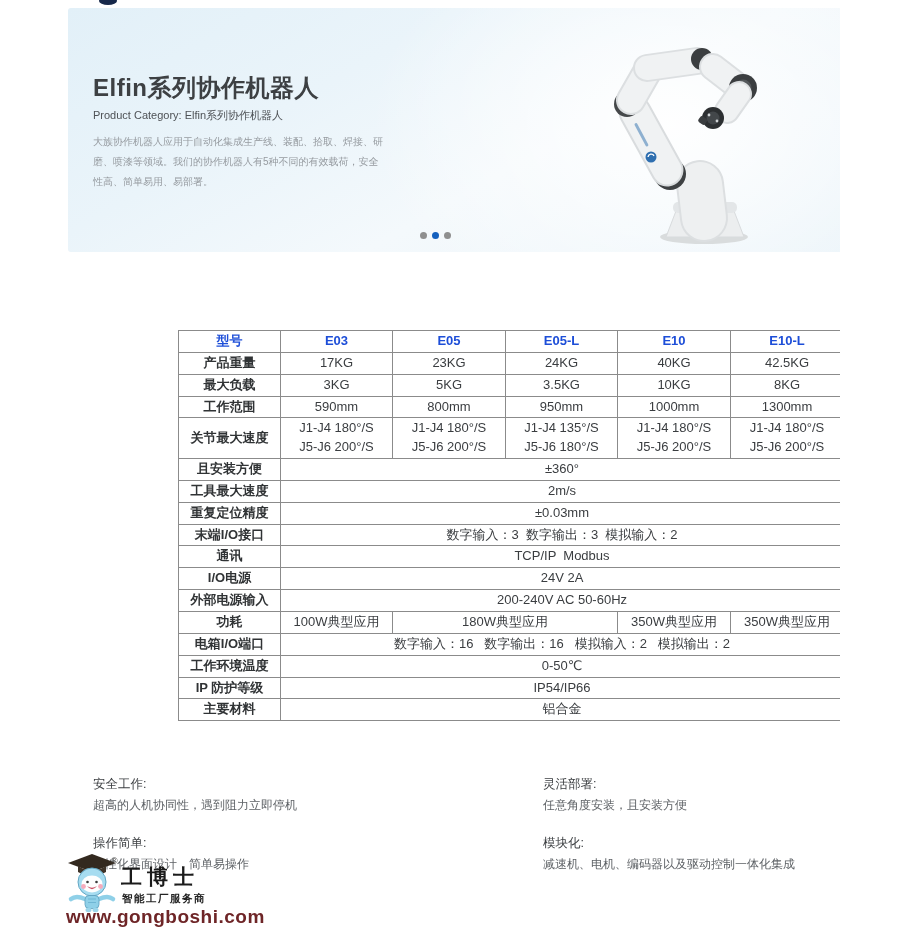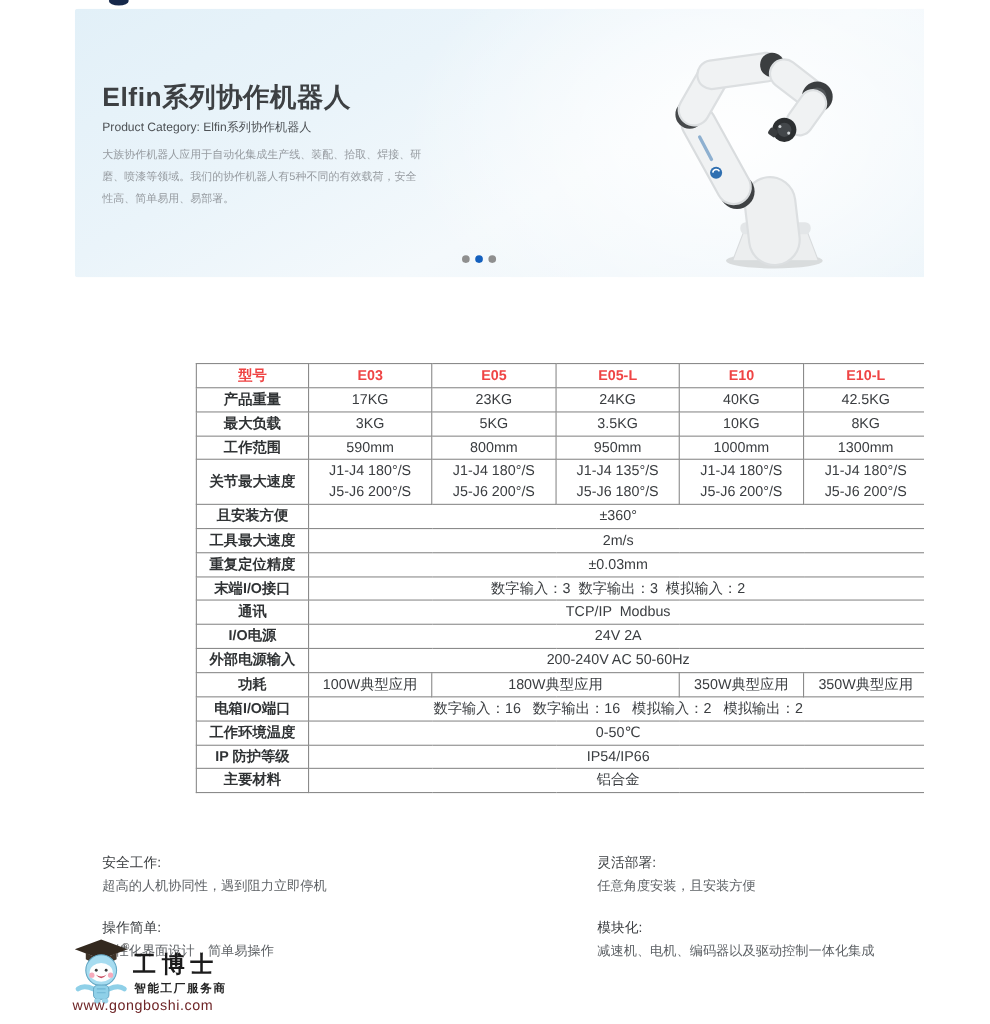--- a/index.html
+++ b/index.html
@@ -30,38 +30,38 @@
   
   .section-title { position:absolute; top:283px; left:0; width:100%; text-align:center;
     font-size:21px; font-weight:700; color:#101010; letter-spacing:2px; }
 
   
   table.spec { position:absolute; left:118px; top:330px; width:665px; border-collapse:collapse;
     table-layout:fixed; font-size:13px; color:#3a3d40; }
   table.spec td { border:1px solid #8b8b8b; text-align:center; height:21px; padding:1px 2px;
     white-space:pre-wrap; line-height:1.45; }
   table.spec td.lbl { font-weight:700; color:#303335; }
-  table.spec tr.hdr td { font-weight:700; color:#ef4444; }
+  table.spec tr.hdr td { font-weight:700; color:#1d4ed8; }
 
   
   .fcol { position:absolute; top:776px; width:430px; }
   .fcol.left { left:33px; }
   .fcol.right { left:483px; }
   .f-head { font-size:12.5px; font-weight:400; color:#3b3e41; margin-bottom:4px; }
   .f-text { font-size:12px; color:#5e6266; margin-bottom:21px; }
 
   
   .watermark { position:absolute; left:4px; top:843px; width:160px; height:88px; }
   .mascot { position:absolute; left:2px; top:8px; width:54px; height:62px; }
   .wm-reg { position:absolute; left:47px; top:13px; font-size:9px; color:#444; }
   .wm-brand { position:absolute; left:57px; top:20px; font-family:"DejaVu Serif",serif;
     font-size:21px; font-weight:700; color:#1b1b1b; letter-spacing:5px; }
   .wm-tagline { position:absolute; left:58px; top:49px; font-size:10.5px; font-weight:700;
     color:#232323; letter-spacing:1.5px; }
-  .wm-url { position:absolute; left:2px; top:63px; font-size:13px; font-weight:400;
+  .wm-url { position:absolute; left:2px; top:63px; font-size:19px; font-weight:700;
     color:#6e2527; letter-spacing:0.5px; }
 </style>
 </head>
 <body>
 
 <div class="page">
 
   <div class="top-logo-dot"></div>
 
   <section class="banner">

